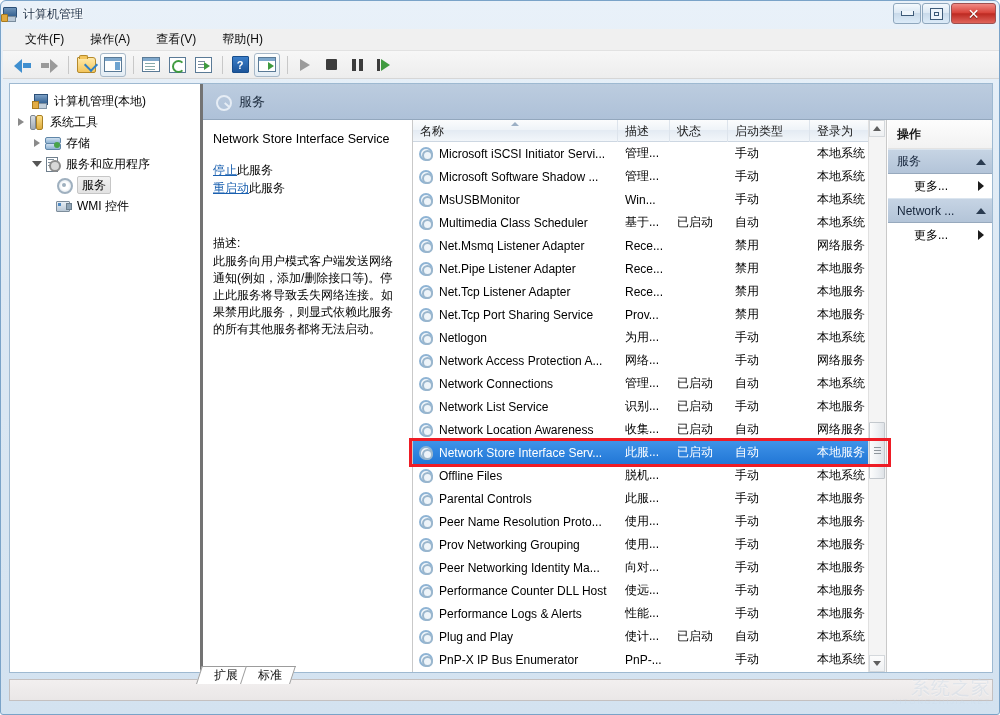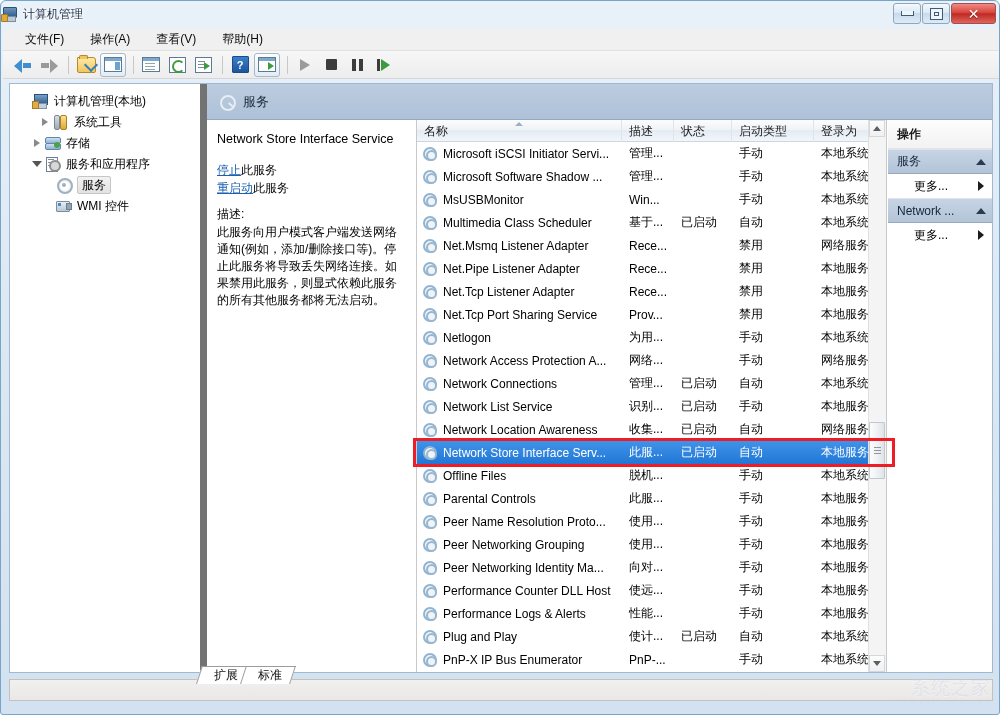--- a/index.html
+++ b/index.html
@@ -157,21 +157,21 @@
     border: 1px solid #9eb9d1;
     background: #fff;
     display: flex;
     overflow: hidden;
   }
 
   
   #tree-pane {
     width: 190px; flex: none;
     background: #fff;
-    border-right: 7px solid #737373;
+    border-right: 3px solid #737373;
     padding-top: 6px;
     overflow: hidden;
     position: relative;
     text-align: center;
   }
   .tree-row {
     display: flex; align-items: center;
     height: 21px; padding-left: 8px;
     font-size: 12px; color: #000; white-space: nowrap;
   }
@@ -245,21 +245,21 @@
     padding: 12px 10px 0 10px;
     box-sizing: border-box;
     overflow: hidden;
   }
   #detail-title {
     font-size: 12.5px; font-weight: normal; color: #000;
     line-height: 15px; margin-bottom: 14px;
   }
   .link-line { font-size: 12px; color: #000; line-height: 18px; }
   .dlink { color: #1a60b0; text-decoration: underline; cursor: pointer; }
-  #desc-block { margin-top: 9px; font-size: 12px; color: #000; line-height: 17px; }
+  #desc-block { margin-top: 38px; font-size: 12px; color: #000; line-height: 17px; }
   #desc-label { margin-bottom: 1px; }
   #desc-text { }
 
   
   #list-pane {
     flex: 1 1 auto; min-width: 0;
     display: flex; flex-direction: column;
     background: #fff;
     position: relative;
     border-right: 1px solid #c9c9c9;
@@ -528,21 +528,21 @@
       <div class="tree-row">
         <div class="tw"></div>
         <div class="ti icon-computer">
             <div class="scr"></div>
             <div class="bs"></div>
             <div class="dt"></div>
           </div>
         <div class="tlabel">计算机管理(本地)</div>
       </div>
 
-      <div class="tree-row" style="padding-left:28px">
+      <div class="tree-row" style="padding-left:4px">
         <div class="tw">
             <div class="tri-closed"></div>
           </div>
         <div class="ti icon-tools">
             <div class="w1"></div>
             <div class="w2"></div>
           </div>
         <div class="tlabel">系统工具</div>
       </div>
 
@@ -850,21 +850,21 @@
                 <div class="cell c-stat"></div>
                 <div class="cell c-start">手动</div>
                 <div class="cell c-log">本地服务</div>
               </div>
               <div class="row">
                 <div class="cell c-name">
                   <div class="svc-icon">
                     <div class="og"></div>
                     <div class="sg"></div>
                   </div>
-                  <span>Peer Networking Grouping</span>
+                  <span>Prov Networking Grouping</span>
                 </div>
                 <div class="cell c-desc">使用...</div>
                 <div class="cell c-stat"></div>
                 <div class="cell c-start">手动</div>
                 <div class="cell c-log">本地服务</div>
               </div>
               <div class="row">
                 <div class="cell c-name">
                   <div class="svc-icon">
                     <div class="og"></div>

